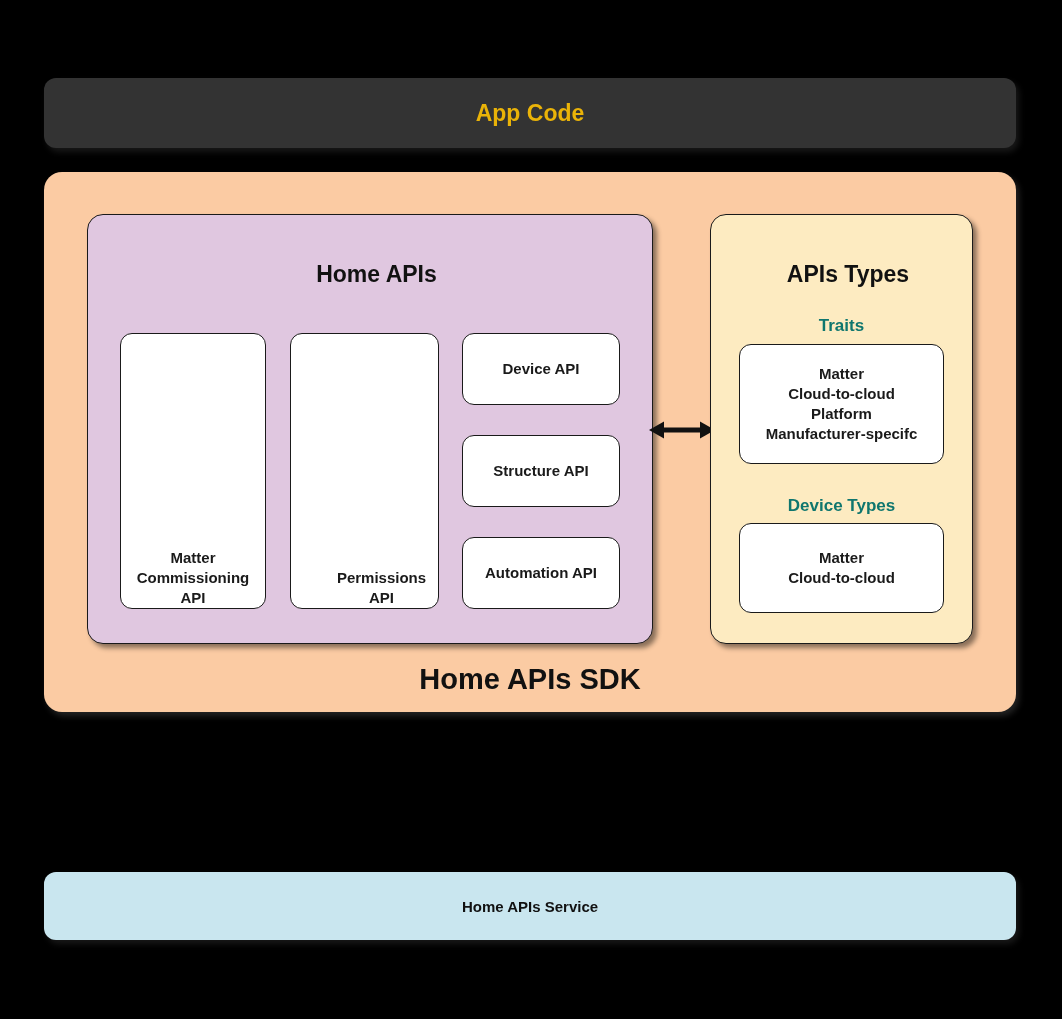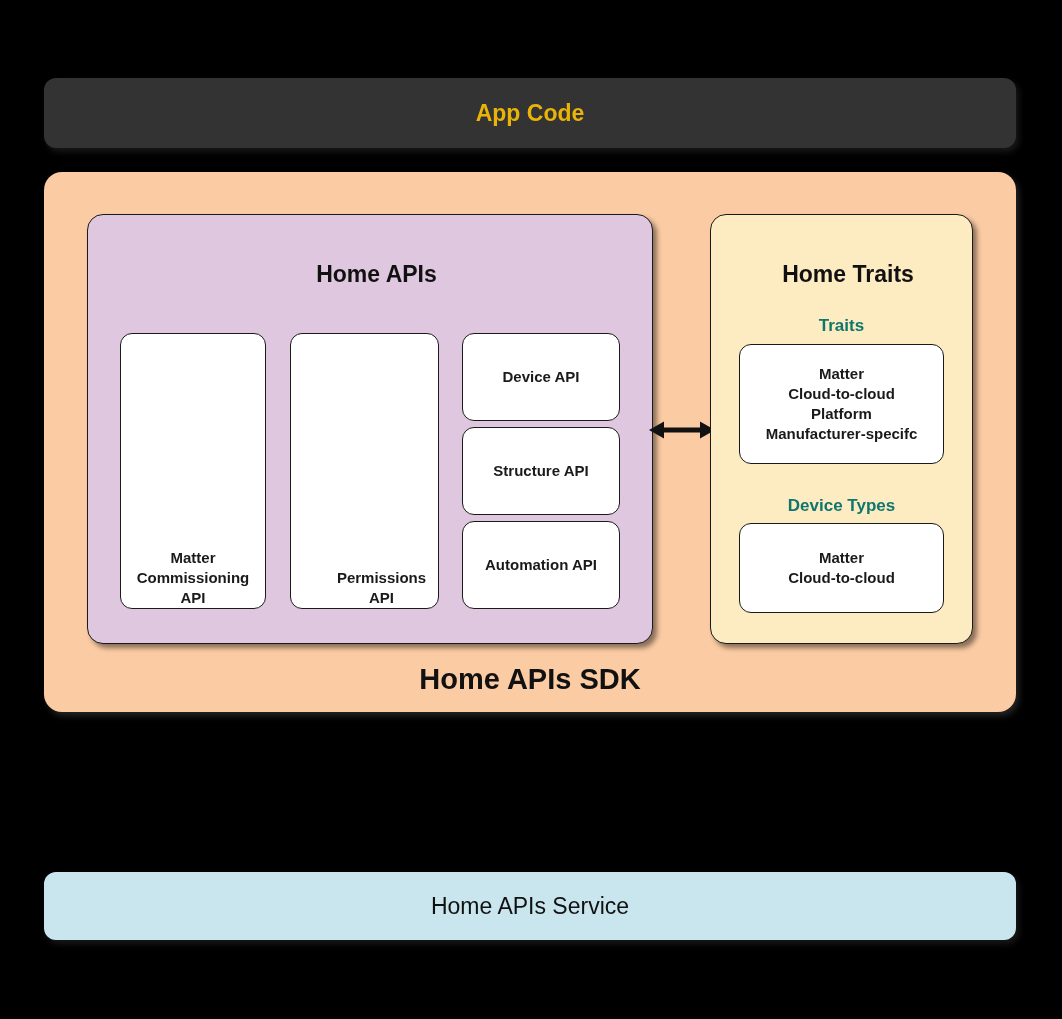--- a/index.html
+++ b/index.html
@@ -94,21 +94,21 @@
   }
   .tall-box { height: 276px; padding: 0 10px; align-items: flex-end; }
   .tall-box.col1 { width: 146px; }
   .tall-box.col2 { width: 149px; padding-left: 45px; }
   .stack {
     width: 158px; height: 276px;
     display: flex;
     flex-direction: column;
     justify-content: space-between;
   }
-  .small-box { height: 88px; justify-content: center; }
+  .small-box { height: 72px; justify-content: center; }
 
   
   .link-arrow {
     position: absolute;
     left: 605px; top: 244px;
     width: 66px; height: 28px;
   }
 
   
   .home-types-box {
@@ -146,22 +146,22 @@
     position: absolute;
     left: 44px; top: 872px;
     width: 972px; height: 68px;
     background: #C9E6EF;
     border-radius: 12px;
     display: flex; align-items: center; justify-content: center;
     box-shadow: 3px 4px 6px rgba(40,40,40,0.6);
   }
   .service-box .bar-label {
     color: #111;
-    font-size: 23px;
-    font-weight: 400;
+    font-size: 15px;
+    font-weight: 700;
   }
 </style>
 </head>
 <body>
 
 <div class="canvas">
 
   <div class="app-code-box">
     <span class="bar-label">App Code</span>
   </div>
@@ -191,21 +191,21 @@
       </div>
     </div>
 
     <svg class="link-arrow" viewBox="0 0 66 28" xmlns="http://www.w3.org/2000/svg">
       <line x1="11" y1="14" x2="55" y2="14" stroke="#111" stroke-width="5"></line>
       <polygon points="0,14 15,5.5 15,22.5" fill="#111"></polygon>
       <polygon points="66,14 51,5.5 51,22.5" fill="#111"></polygon>
     </svg>
 
     <div class="home-types-box">
-      <div class="box-title">Home Traits</div>
+      <div class="box-title">APIs Types</div>
 
       <div class="sub-label traits-label">Traits</div>
       <div class="white-box traits-box">
         <span>Matter</span>
         <span>Cloud-to-cloud</span>
         <span>Platform</span>
         <span>Manufacturer-specifc</span>
       </div>
 
       <div class="sub-label device-types-label">Device Types</div>

